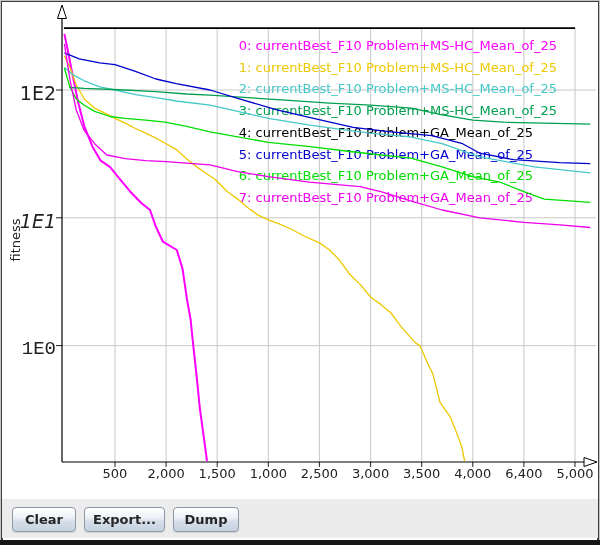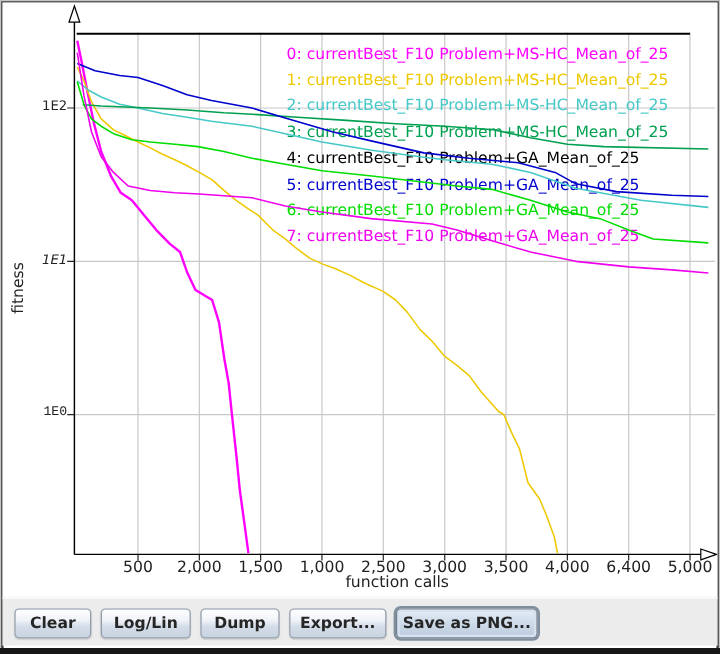--- a/index.html
+++ b/index.html
@@ -22,21 +22,21 @@
   .y-axis-label{
     position:absolute; left:-16px; top:230px; width:60px; height:16px;
     text-align:center; font-size:13px; color:#222;
     transform:rotate(-90deg);
   }
   .x-axis-label{
     position:absolute; left:229px; top:476px; width:200px;
     text-align:center; font-size:13px; color:#222;
   }
   .ytick{position:absolute; left:14px; width:40px; text-align:right;
-    font-size:11px; color:#222;}
+    font-size:19px; color:#222;}
   .xtick{position:absolute; top:464px; width:60px; text-align:center;
     font-size:13px; color:#222;}
   .legend{
     position:absolute; top:33px; right:41px; 
     font-size:13px; line-height:21.7px; white-space:pre;
   }
   .toolbar{
     position:absolute; left:2px; top:497px; width:596px; height:41px;
     background:#ececec; border-top:1px solid #ffffff;
     box-shadow: inset 0 1px 0 #fdfdfd;
@@ -91,21 +91,20 @@
         <line class="grid" x1="60" y1="215.8" x2="594" y2="215.8"></line>
         <line class="tick" x1="54" y1="215.8" x2="60" y2="215.8"></line>
         <line class="grid" x1="60" y1="343.6" x2="594" y2="343.6"></line>
         <line class="tick" x1="54" y1="343.6" x2="60" y2="343.6"></line>
         <line class="axis" x1="60" y1="460" x2="591" y2="460"></line>
         <line class="axis" x1="60" y1="460" x2="60" y2="13"></line>
         <path class="arrow" d="M60 3 L55.5 16.5 L64.5 16.5 Z"></path>
         <path class="arrow" d="M595 460 L582 455.5 L582 464.5 Z"></path>
       </svg>
     <div class="y-axis-label">fitness</div>
-    <div class="x-axis-label">function calls</div>
     <div id="y-ticks">
         <div class="ytick" style="top: 80px;">1E2</div>
         <div class="ytick" style="top: 207.8px; font-style: italic;">1E1</div>
         <div class="ytick" style="top: 335.6px; font-family: Liberation Mono, monospace;">1E0</div>
       </div>
     <div id="x-ticks">
         <div class="xtick" style="left: 83px;">500</div>
         <div class="xtick" style="left: 134.111px;">2,000</div>
         <div class="xtick" style="left: 185.222px;">1,500</div>
         <div class="xtick" style="left: 236.333px;">1,000</div>
@@ -123,19 +122,17 @@
         <polyline points="62.4,65.5 72.1,73.4 82.3,78.8 97.7,84.8 113.0,88.0 133.4,92.6 153.9,95.7 174.3,99.0 208.0,103.2 235.7,109.4 266.3,116.4 307.9,123.2 348.1,128.7 368.6,131.1 407.9,134.8 440.1,141.7 477.9,154.8 532.1,164.9 588.3,170.8" fill="none" stroke="#46c8c8" stroke-width="1.3" stroke-linejoin="round"></polyline>
         <polyline points="67.0,85.3 82.3,86.4 123.2,88.0 153.9,89.7 184.6,92.0 208.0,93.2 245.9,95.7 286.8,98.3 327.7,101.1 368.6,103.2 409.4,106.2 440.1,112.8 470.8,118.2 501.4,120.2 588.3,122.2" fill="none" stroke="#00a050" stroke-width="1.3" stroke-linejoin="round"></polyline>
         <polyline points="61.9,26.1 573.0,26.1" fill="none" stroke="#000000" stroke-width="1.6" stroke-linejoin="round"></polyline>
         <polyline points="62.4,50.9 77.2,56.9 97.7,60.9 113.0,62.6 133.4,69.3 153.9,77.0 174.3,81.7 208.0,88.0 235.7,96.4 274.9,107.8 307.2,115.4 351.2,125.4 389.0,129.9 429.9,133.6 460.6,141.7 477.9,151.2 511.7,157.7 557.7,160.7 588.3,161.7" fill="none" stroke="#0000cc" stroke-width="1.3" stroke-linejoin="round"></polyline>
         <polyline points="62.4,66.2 68.0,85.3 74.2,97.0 82.3,103.2 92.6,109.4 107.9,114.5 123.2,116.4 143.7,118.2 163.0,120.2 184.6,124.3 208.0,129.9 235.7,134.8 266.3,140.3 307.9,144.7 348.1,149.5 378.8,153.0 407.9,155.8 440.1,164.9 470.8,174.6 498.0,180.2 521.9,189.7 542.3,197.1 588.3,200.4" fill="none" stroke="#00dd00" stroke-width="1.3" stroke-linejoin="round"></polyline>
         <polyline points="62.4,41.8 68.0,77.9 74.2,107.8 82.3,128.7 92.6,141.7 104.8,153.0 123.2,156.7 143.7,158.7 164.1,159.7 208.0,162.8 235.7,169.6 266.3,174.6 307.2,180.2 358.0,184.7 378.8,189.7 409.4,199.1 440.1,208.0 477.9,215.8 521.9,220.4 557.9,222.9 588.3,225.5" fill="none" stroke="#ee00ee" stroke-width="1.3" stroke-linejoin="round"></polyline>
       </svg>
   </div>
   <div class="toolbar" id="toolbar">
       <button class="btn" style="width: 64px;">Clear</button>
-      <button class="btn" style="width: 75px;">Log/Lin</button>
+      <button class="btn" style="width: 81px;">Export...</button>
       <button class="btn" style="width: 66px;">Dump</button>
-      <button class="btn" style="width: 81px;">Export...</button>
-      <button class="btn focused" style="width: 118px;">Save as PNG...</button>
     </div>
   <div class="bottom-strip"></div>
 </div>
 
 </body></html>

